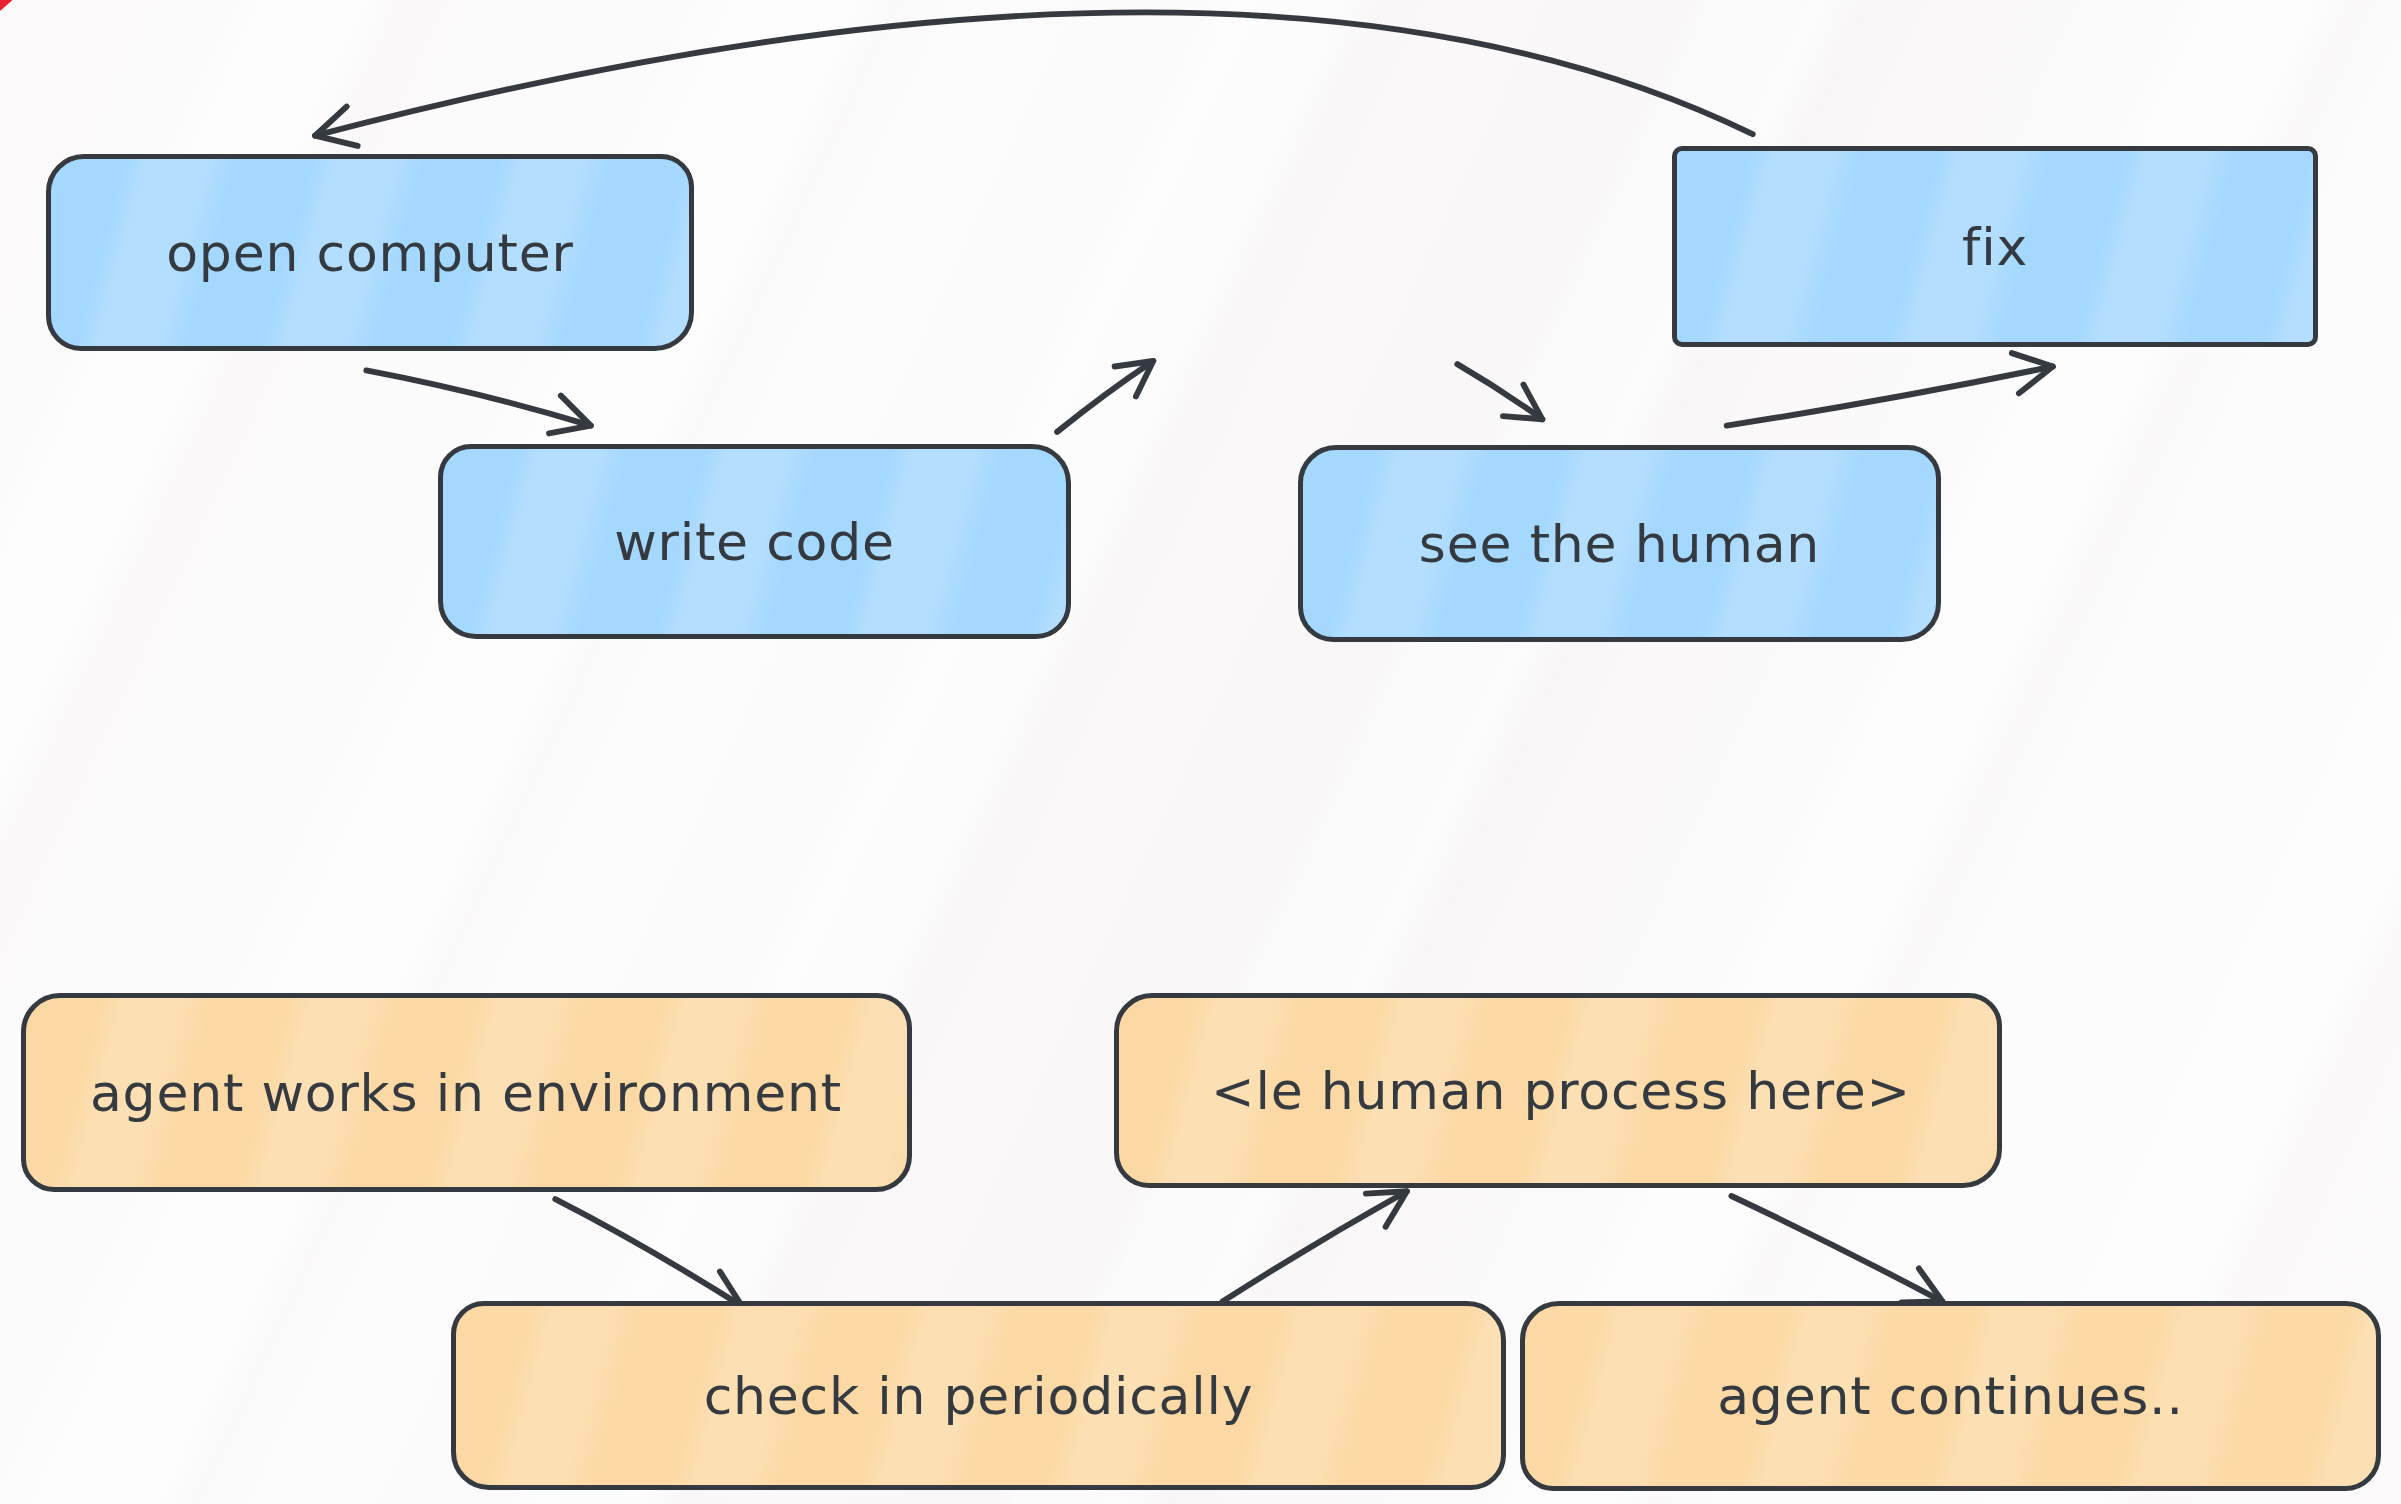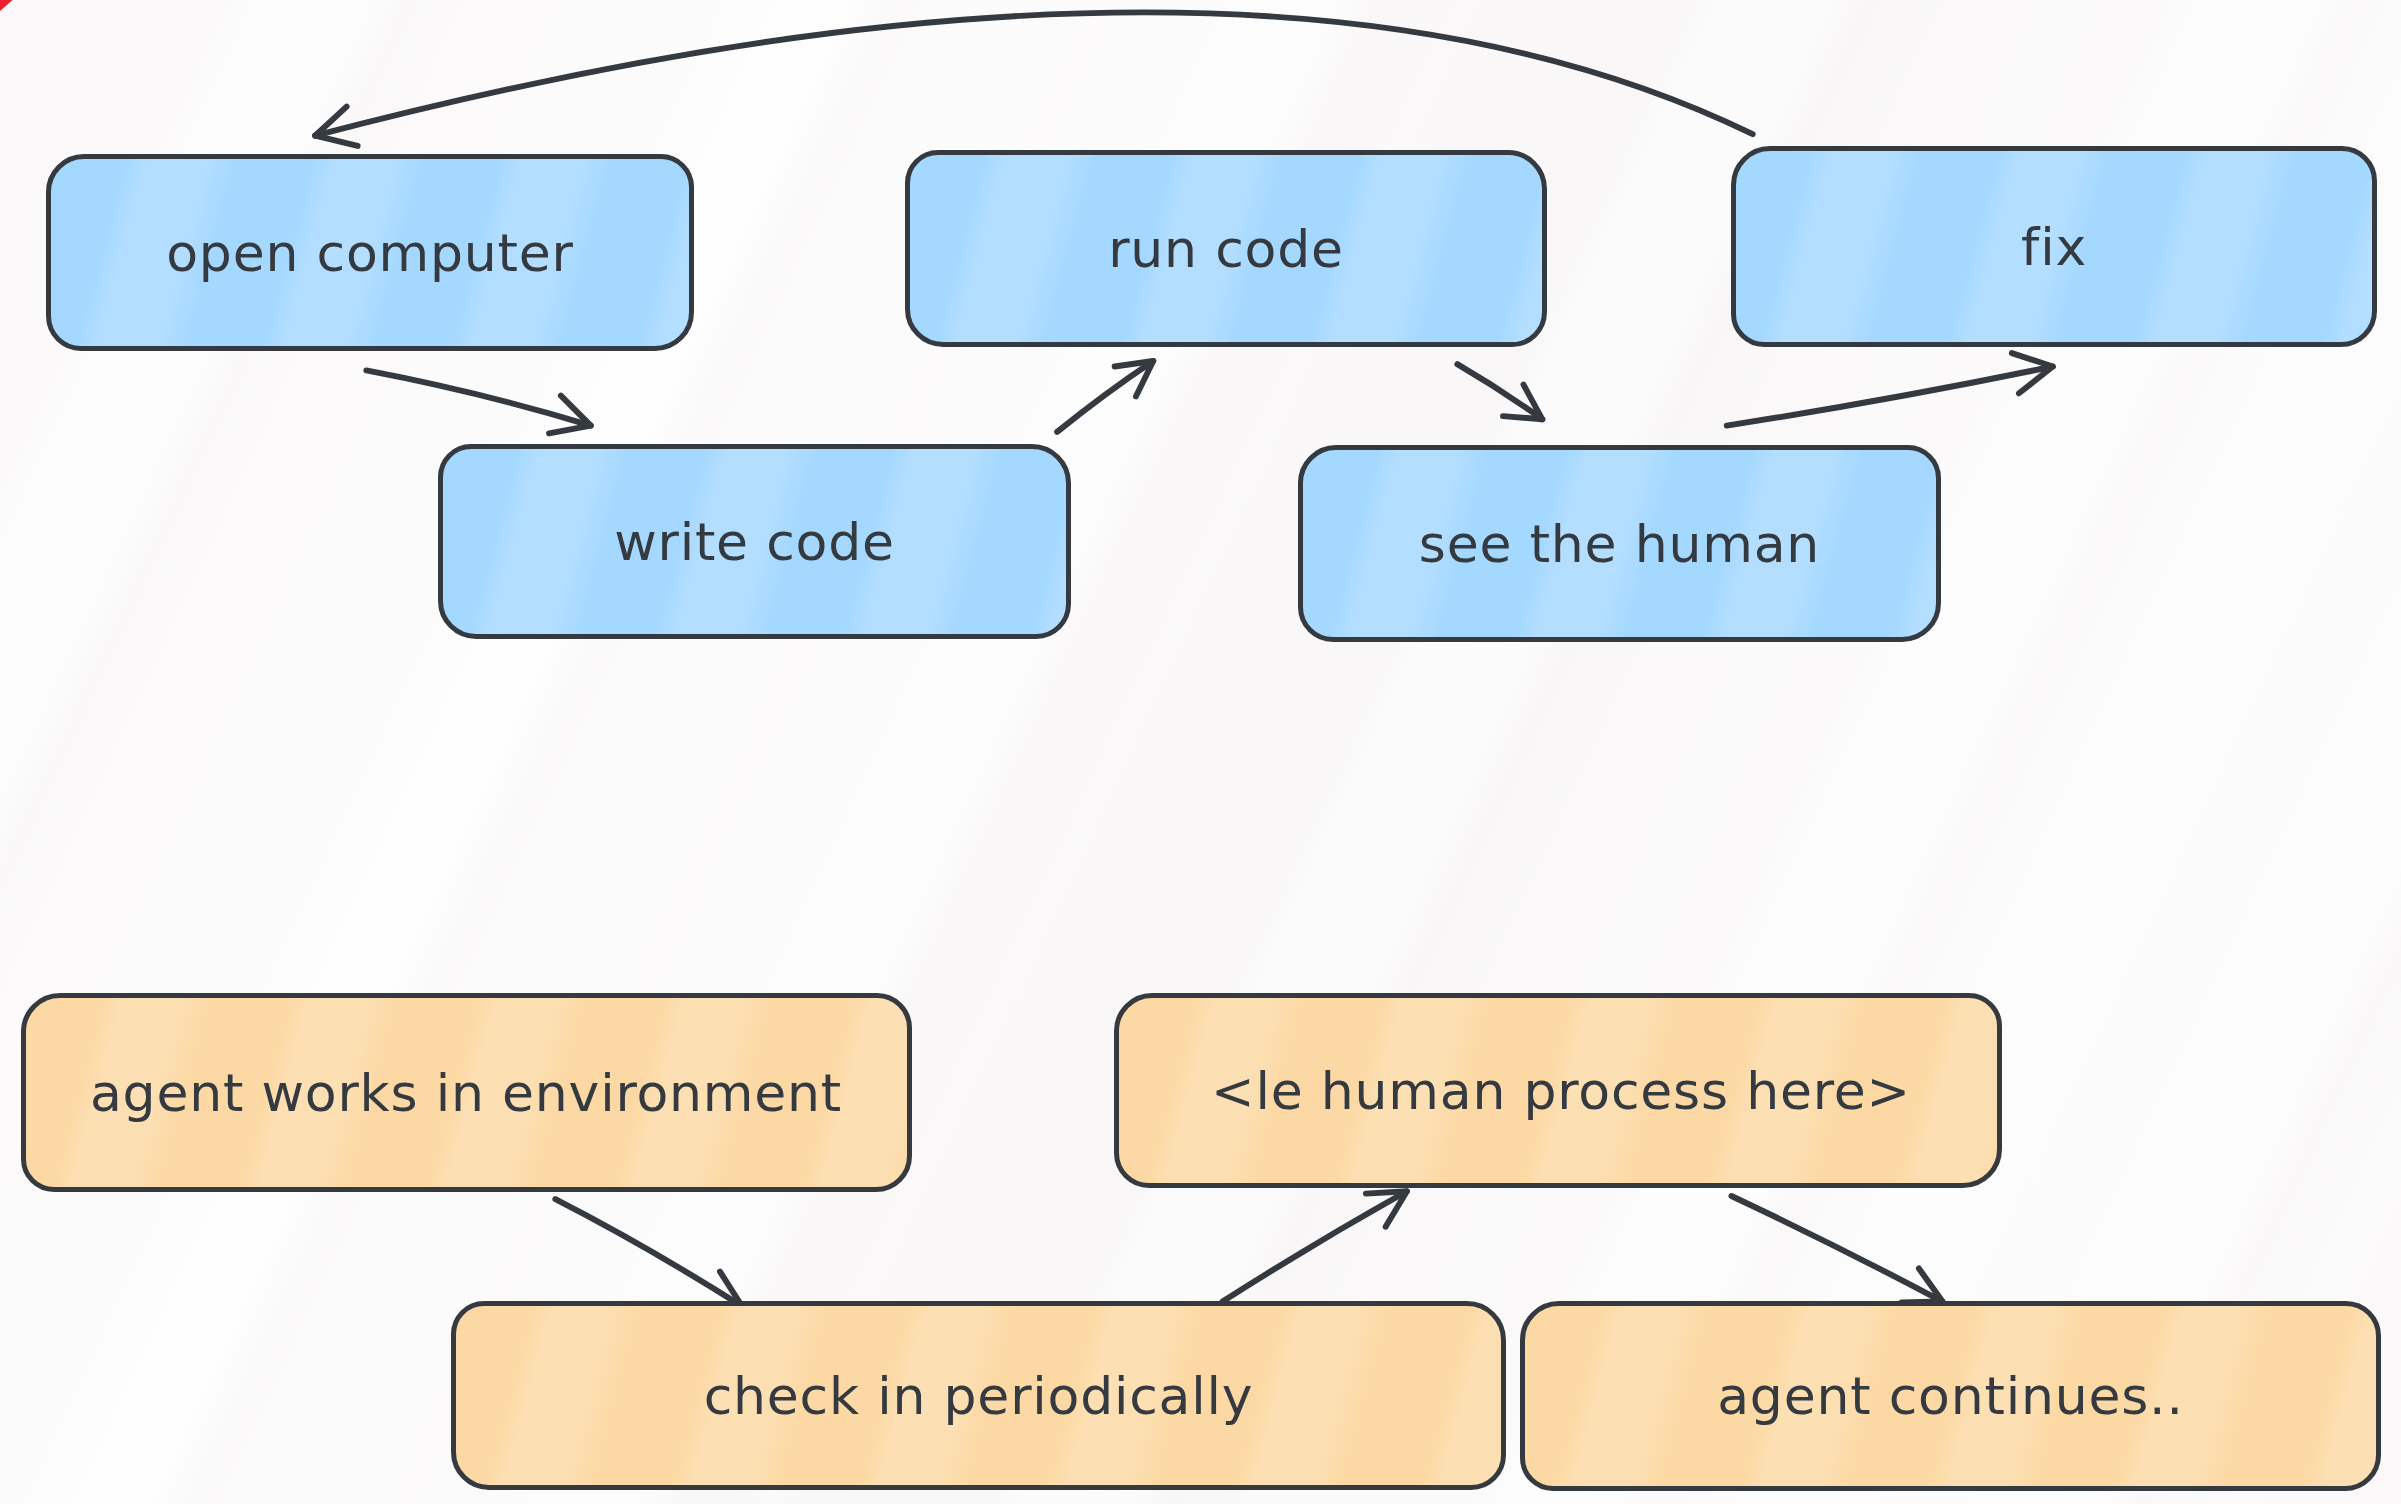--- a/index.html
+++ b/index.html
@@ -139,25 +139,22 @@
     <g>
       <path d="M 2198 1518 Q 2330 1580 2466 1652"></path>
       <path d="M 2414 1653 L 2466 1652 L 2436 1610"></path>
     </g>
   </svg>
 
   <div class="node blue r1" style="left:46px;  top:154px;  width:648px; height:197px;">
     <span>open computer</span>
   </div>
 
-  <div class="node blue r2" style="left:905px; top:150px; width:642px; height:197px;">
-    <span>run code</span>
-  </div>
 
-  <div class="node blue r3" style="left:1731px; top:146px; width:646px; height:201px;">
+  <div class="node blue r3" style="left:1672px; top:146px; width:646px; height:201px;border-radius:10px;">
     <span>fix</span>
   </div>
 
   <div class="node blue r2" style="left:438px; top:444px; width:633px; height:195px;justify-content:center;">
     <span>write code</span>
   </div>
 
   <div class="node blue r1" style="left:1298px; top:445px; width:643px; height:197px;">
     <span>see the human</span>
   </div>

